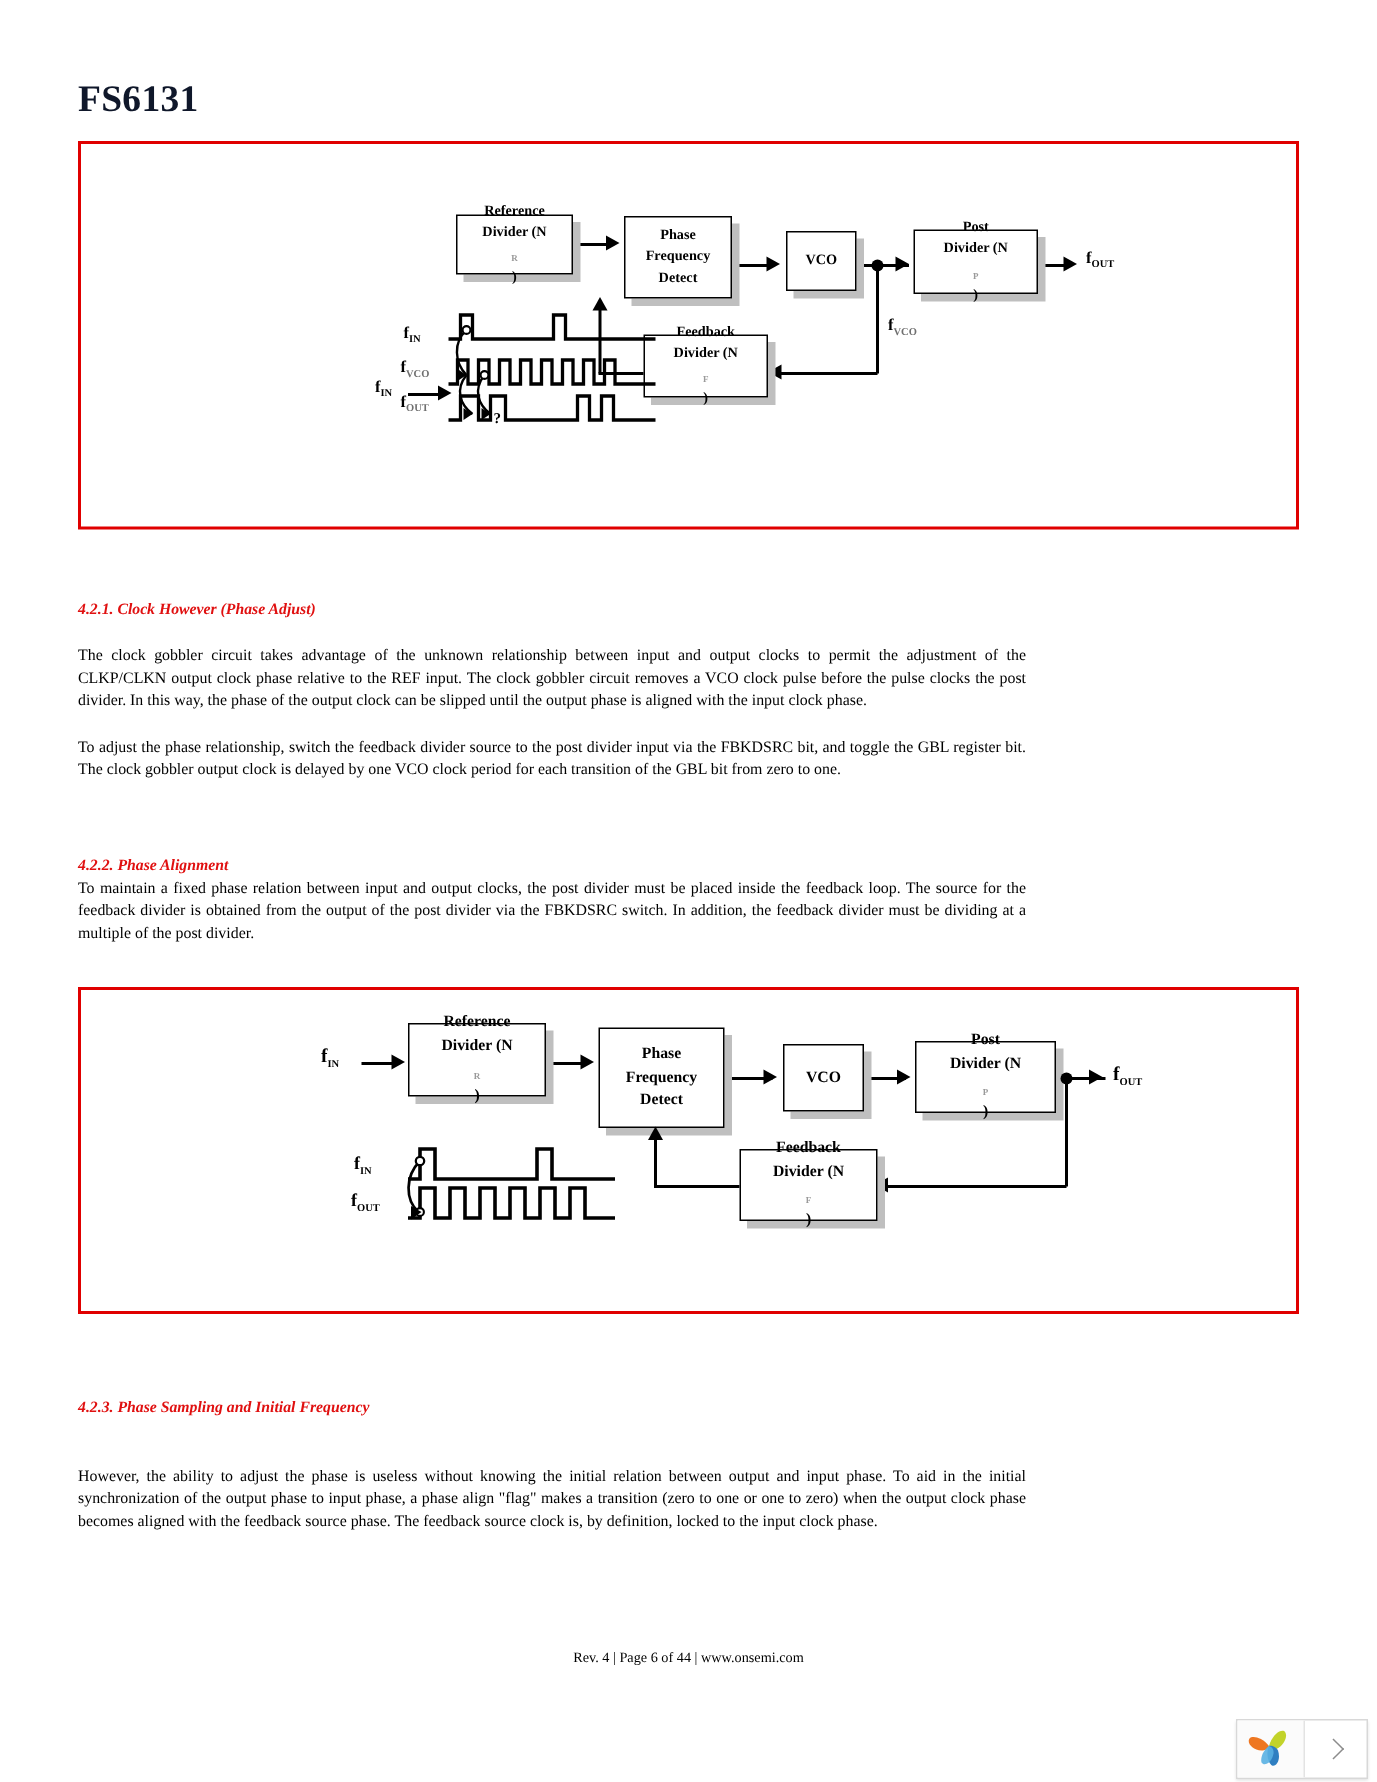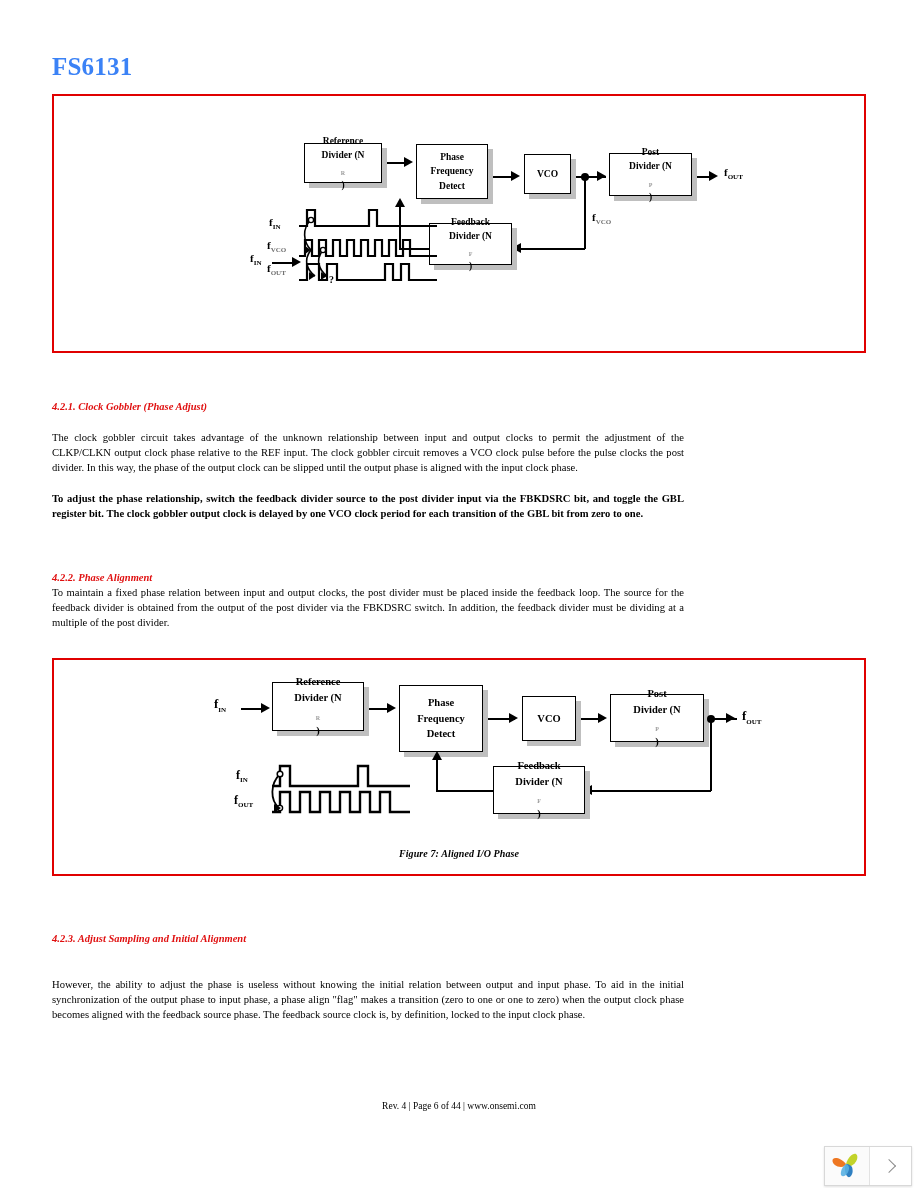--- a/index.html
+++ b/index.html
@@ -19,21 +19,21 @@
 
   
   .page-title {
     position: absolute;
     left: 52px;
     top: 53px;
     font-family: "Liberation Serif", "DejaVu Serif", serif;
     font-weight: bold;
     font-size: 25px;
     letter-spacing: 0.2px;
-    color: #3b82f6;
+    color: #0f172a;
   }
 
   
   .figure-frame {
     position: absolute;
     border: 2px solid #e00000;
     background: #ffffff;
     box-sizing: border-box;
   }
   #figure-6-frame { left: 52px; top: 94px;  width: 814px; height: 259px; }
@@ -307,23 +307,23 @@
       <polygon points="30,68 24,64 24,72" fill="#000"></polygon>
       <polygon points="14,42 8,38 8,46" fill="#000"></polygon>
     </svg>
     <div class="sig-label" style="left:275px; top:178px; font-size:10px;">
       <span>?</span>
     </div>
 
   </div>
 </div>
 
-<div class="sect-head" style="left:52px; top:401px;">4.2.1. Clock Gobbler (Phase Adjust)</div>
+<div class="sect-head" style="left:52px; top:401px;">4.2.1. Clock However (Phase Adjust)</div>
 <div class="body-par" style="left:52px; top:430px; width:632px;">The clock gobbler circuit takes advantage of the unknown relationship between input and output clocks to permit the adjustment of the CLKP/CLKN output clock phase relative to the REF input. The clock gobbler circuit removes a VCO clock pulse before the pulse clocks the post divider. In this way, the phase of the output clock can be slipped until the output phase is aligned with the input clock phase.</div>
-<div class="body-par" style="left:52px; top:491px; width:632px;font-weight:bold;">To adjust the phase relationship, switch the feedback divider source to the post divider input via the FBKDSRC bit, and toggle the GBL register bit. The clock gobbler output clock is delayed by one VCO clock period for each transition of the GBL bit from zero to one.</div>
+<div class="body-par" style="left:52px; top:491px; width:632px;">To adjust the phase relationship, switch the feedback divider source to the post divider input via the FBKDSRC bit, and toggle the GBL register bit. The clock gobbler output clock is delayed by one VCO clock period for each transition of the GBL bit from zero to one.</div>
 
 <div class="sect-head" style="left:52px; top:572px;">4.2.2. Phase Alignment</div>
 <div class="body-par" style="left:52px; top:585px; width:632px;">To maintain a fixed phase relation between input and output clocks, the post divider must be placed inside the feedback loop. The source for the feedback divider is obtained from the output of the post divider via the FBKDSRC switch. In addition, the feedback divider must be dividing at a multiple of the post divider.</div>
 
 <div class="figure-frame" id="figure-7-frame">
   <div class="diagram">
 
     <div class="sig-label" style="left:160px; top:36px; font-size:13px;">
       <span>f</span><span class="sub">IN</span>
     </div>
@@ -392,24 +392,23 @@
 
       <polyline points="2,52 10,52 10,32 20,32 20,52 30,52 30,32 40,32 40,52 50,52 50,32 60,32 60,52 70,52 70,32 80,32 80,52 90,52 90,32 100,32 100,52 110,52 110,32 120,32 120,52 140,52" fill="none" stroke="#000" stroke-width="2.4"></polyline>
 
       <path d="M10,14 C0,24 0,40 9,48" fill="none" stroke="#000" stroke-width="1.8"></path>
       <circle cx="10" cy="14" r="2.8" fill="#fff" stroke="#000" stroke-width="1.5"></circle>
       <circle cx="10" cy="48" r="2.6" fill="#fff" stroke="#000" stroke-width="1.4"></circle>
       <polygon points="11,48 4,44 4,53" fill="#000"></polygon>
     </svg>
 
   </div>
-  <div class="figure-caption">Figure 7: Aligned I/O Phase</div>
 </div>
 
-<div class="sect-head" style="left:52px; top:933px;">4.2.3. Adjust Sampling and Initial Alignment</div>
+<div class="sect-head" style="left:52px; top:933px;">4.2.3. Phase Sampling and Initial Frequency</div>
 <div class="body-par" style="left:52px; top:977px; width:632px;">However, the ability to adjust the phase is useless without knowing the initial relation between output and input phase. To aid in the initial synchronization of the output phase to input phase, a phase align "flag" makes a transition (zero to one or one to zero) when the output clock phase becomes aligned with the feedback source phase. The feedback source clock is, by definition, locked to the input clock phase.</div>
 
 <div class="footer">Rev. 4 | Page 6 of 44 | www.onsemi.com</div>
 
 <div class="corner-widget">
   <div class="corner-logo">
     <svg width="30" height="28" viewBox="0 0 30 28">
       <path d="M14 12 C9 6 3 5 1 7 C-1 10 3 15 9 15 C12 15 13.5 13.5 14 12 Z" fill="#ee7722"></path>
       <path d="M14 12 C16 5 21 1 24 2 C27 4 25 11 19 14 C16.5 15 14.8 13.8 14 12 Z" fill="#c2d32a"></path>
       <path d="M14 12 C12 16 13 23 16 25 C19 26 22 21 20 15 C19 13 16 11.5 14 12 Z" fill="#2f7fc1"></path>

